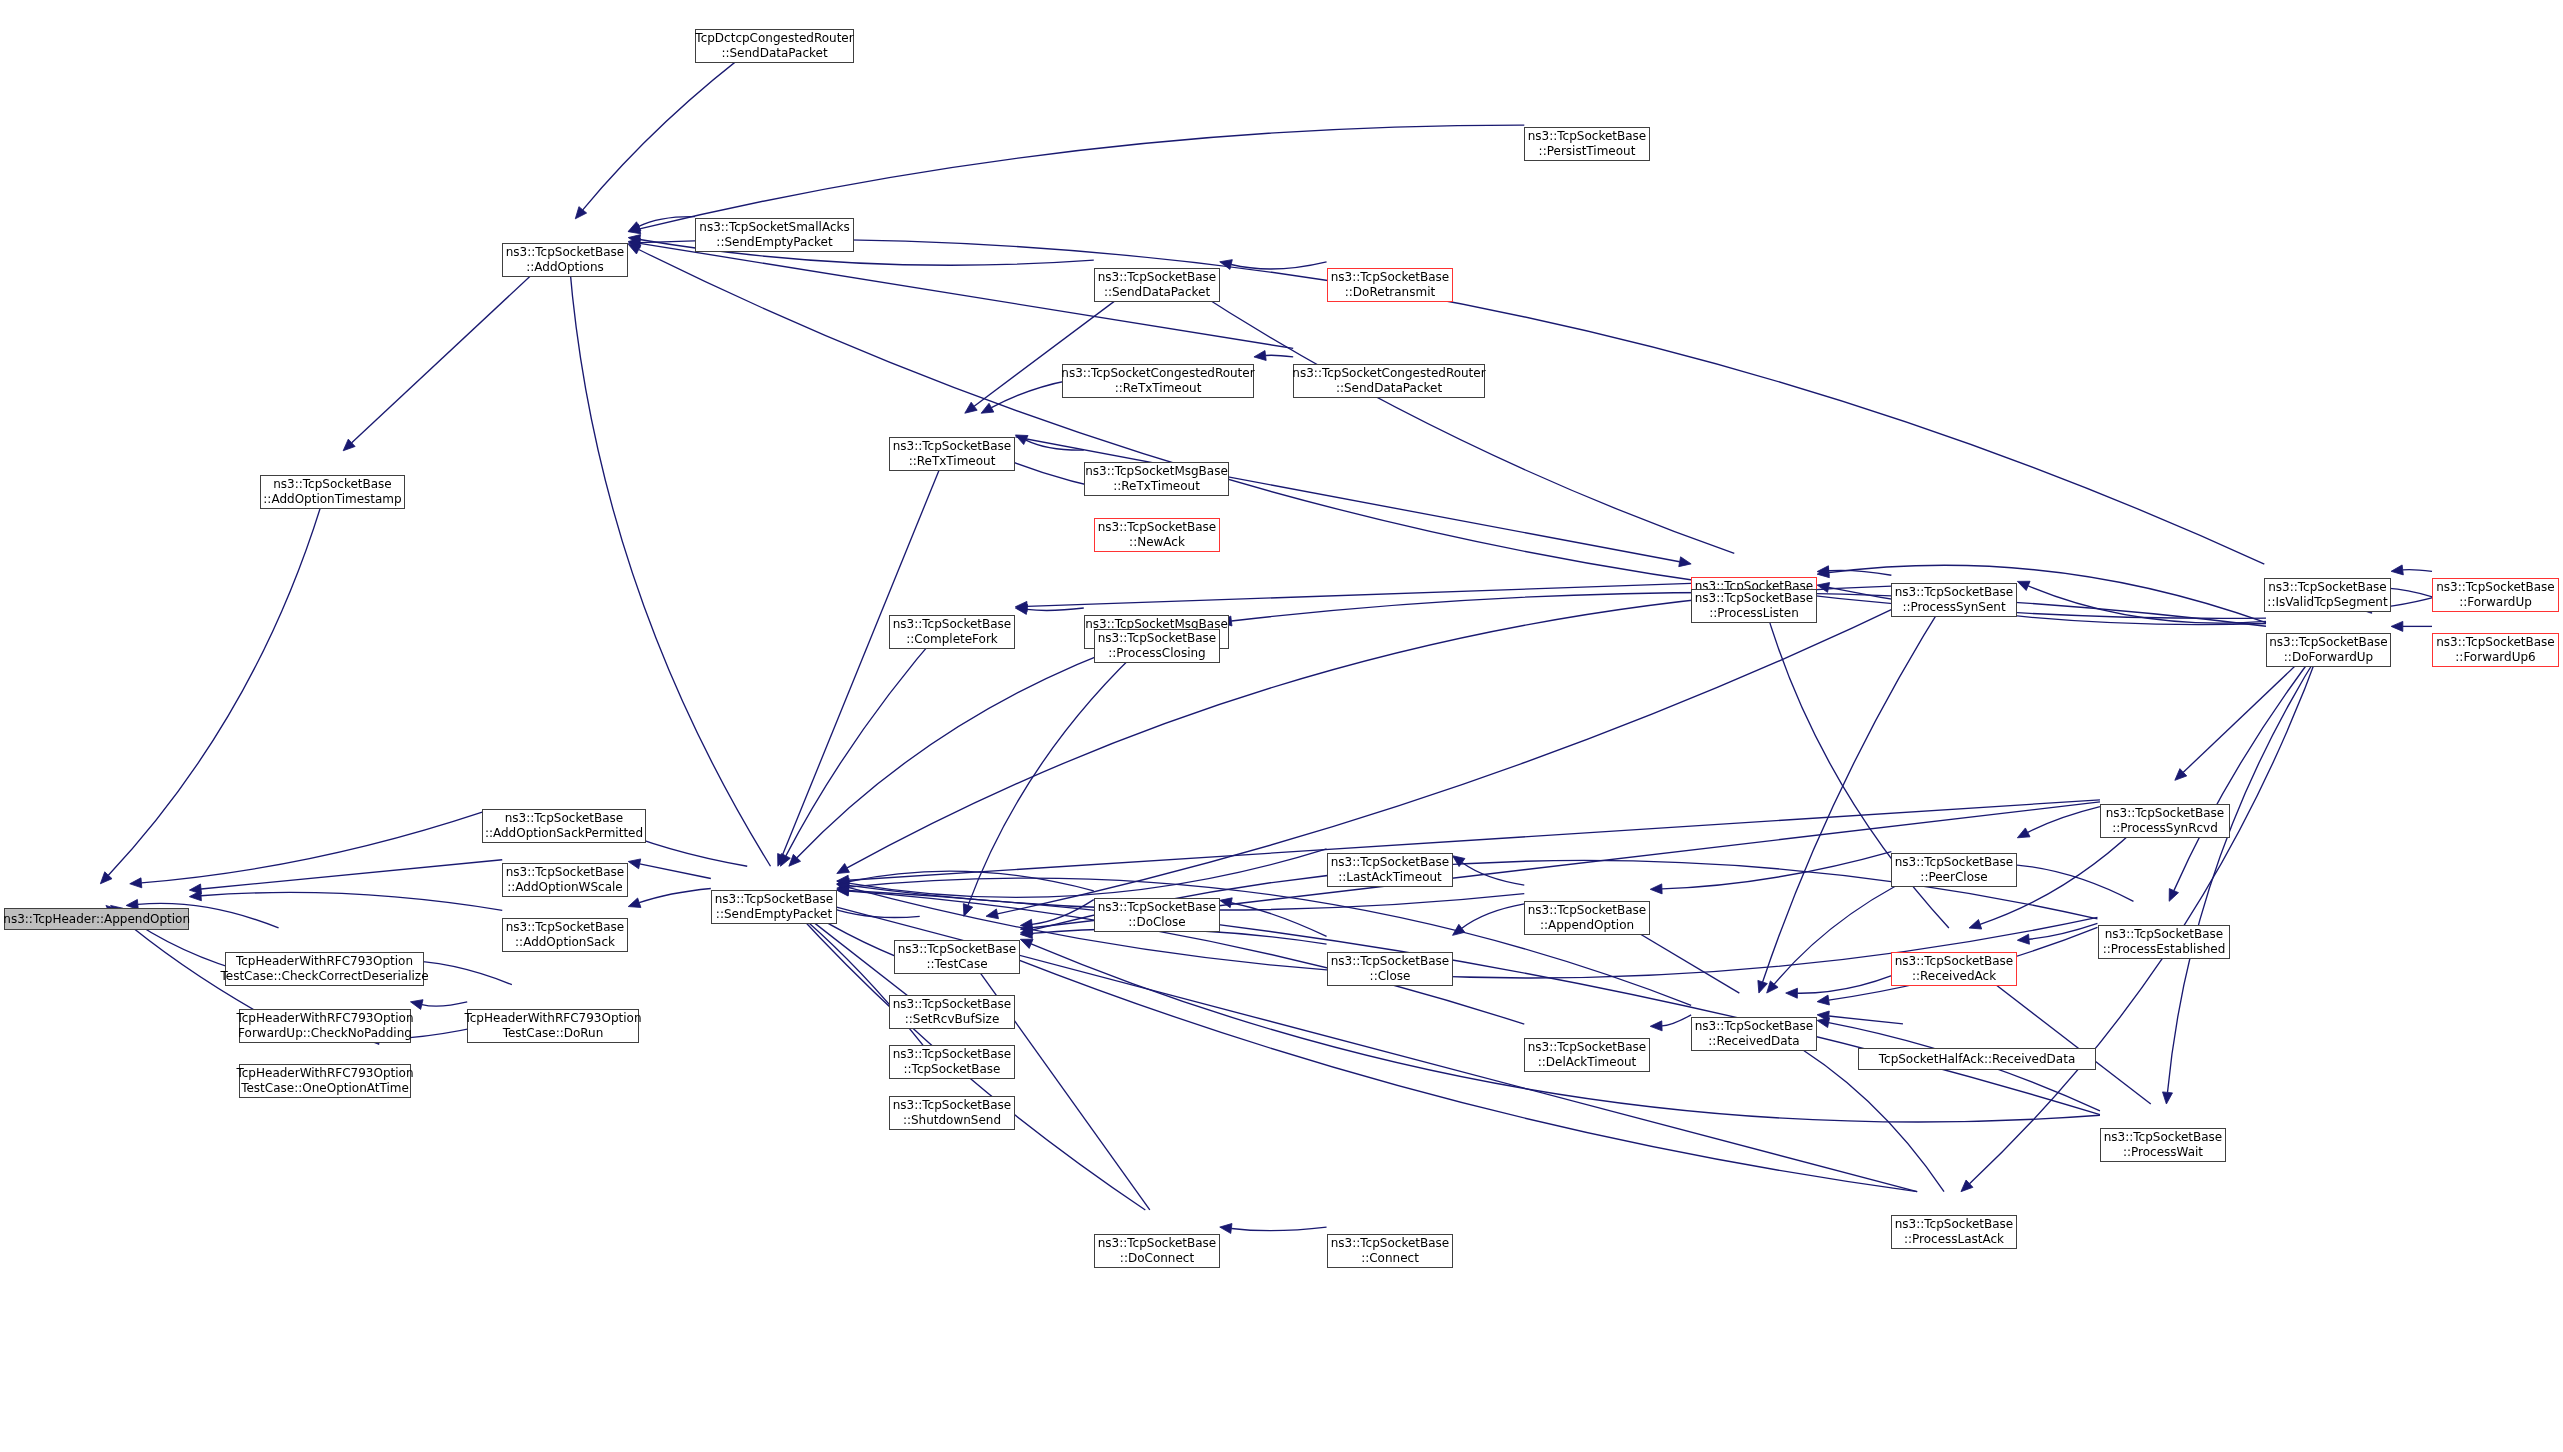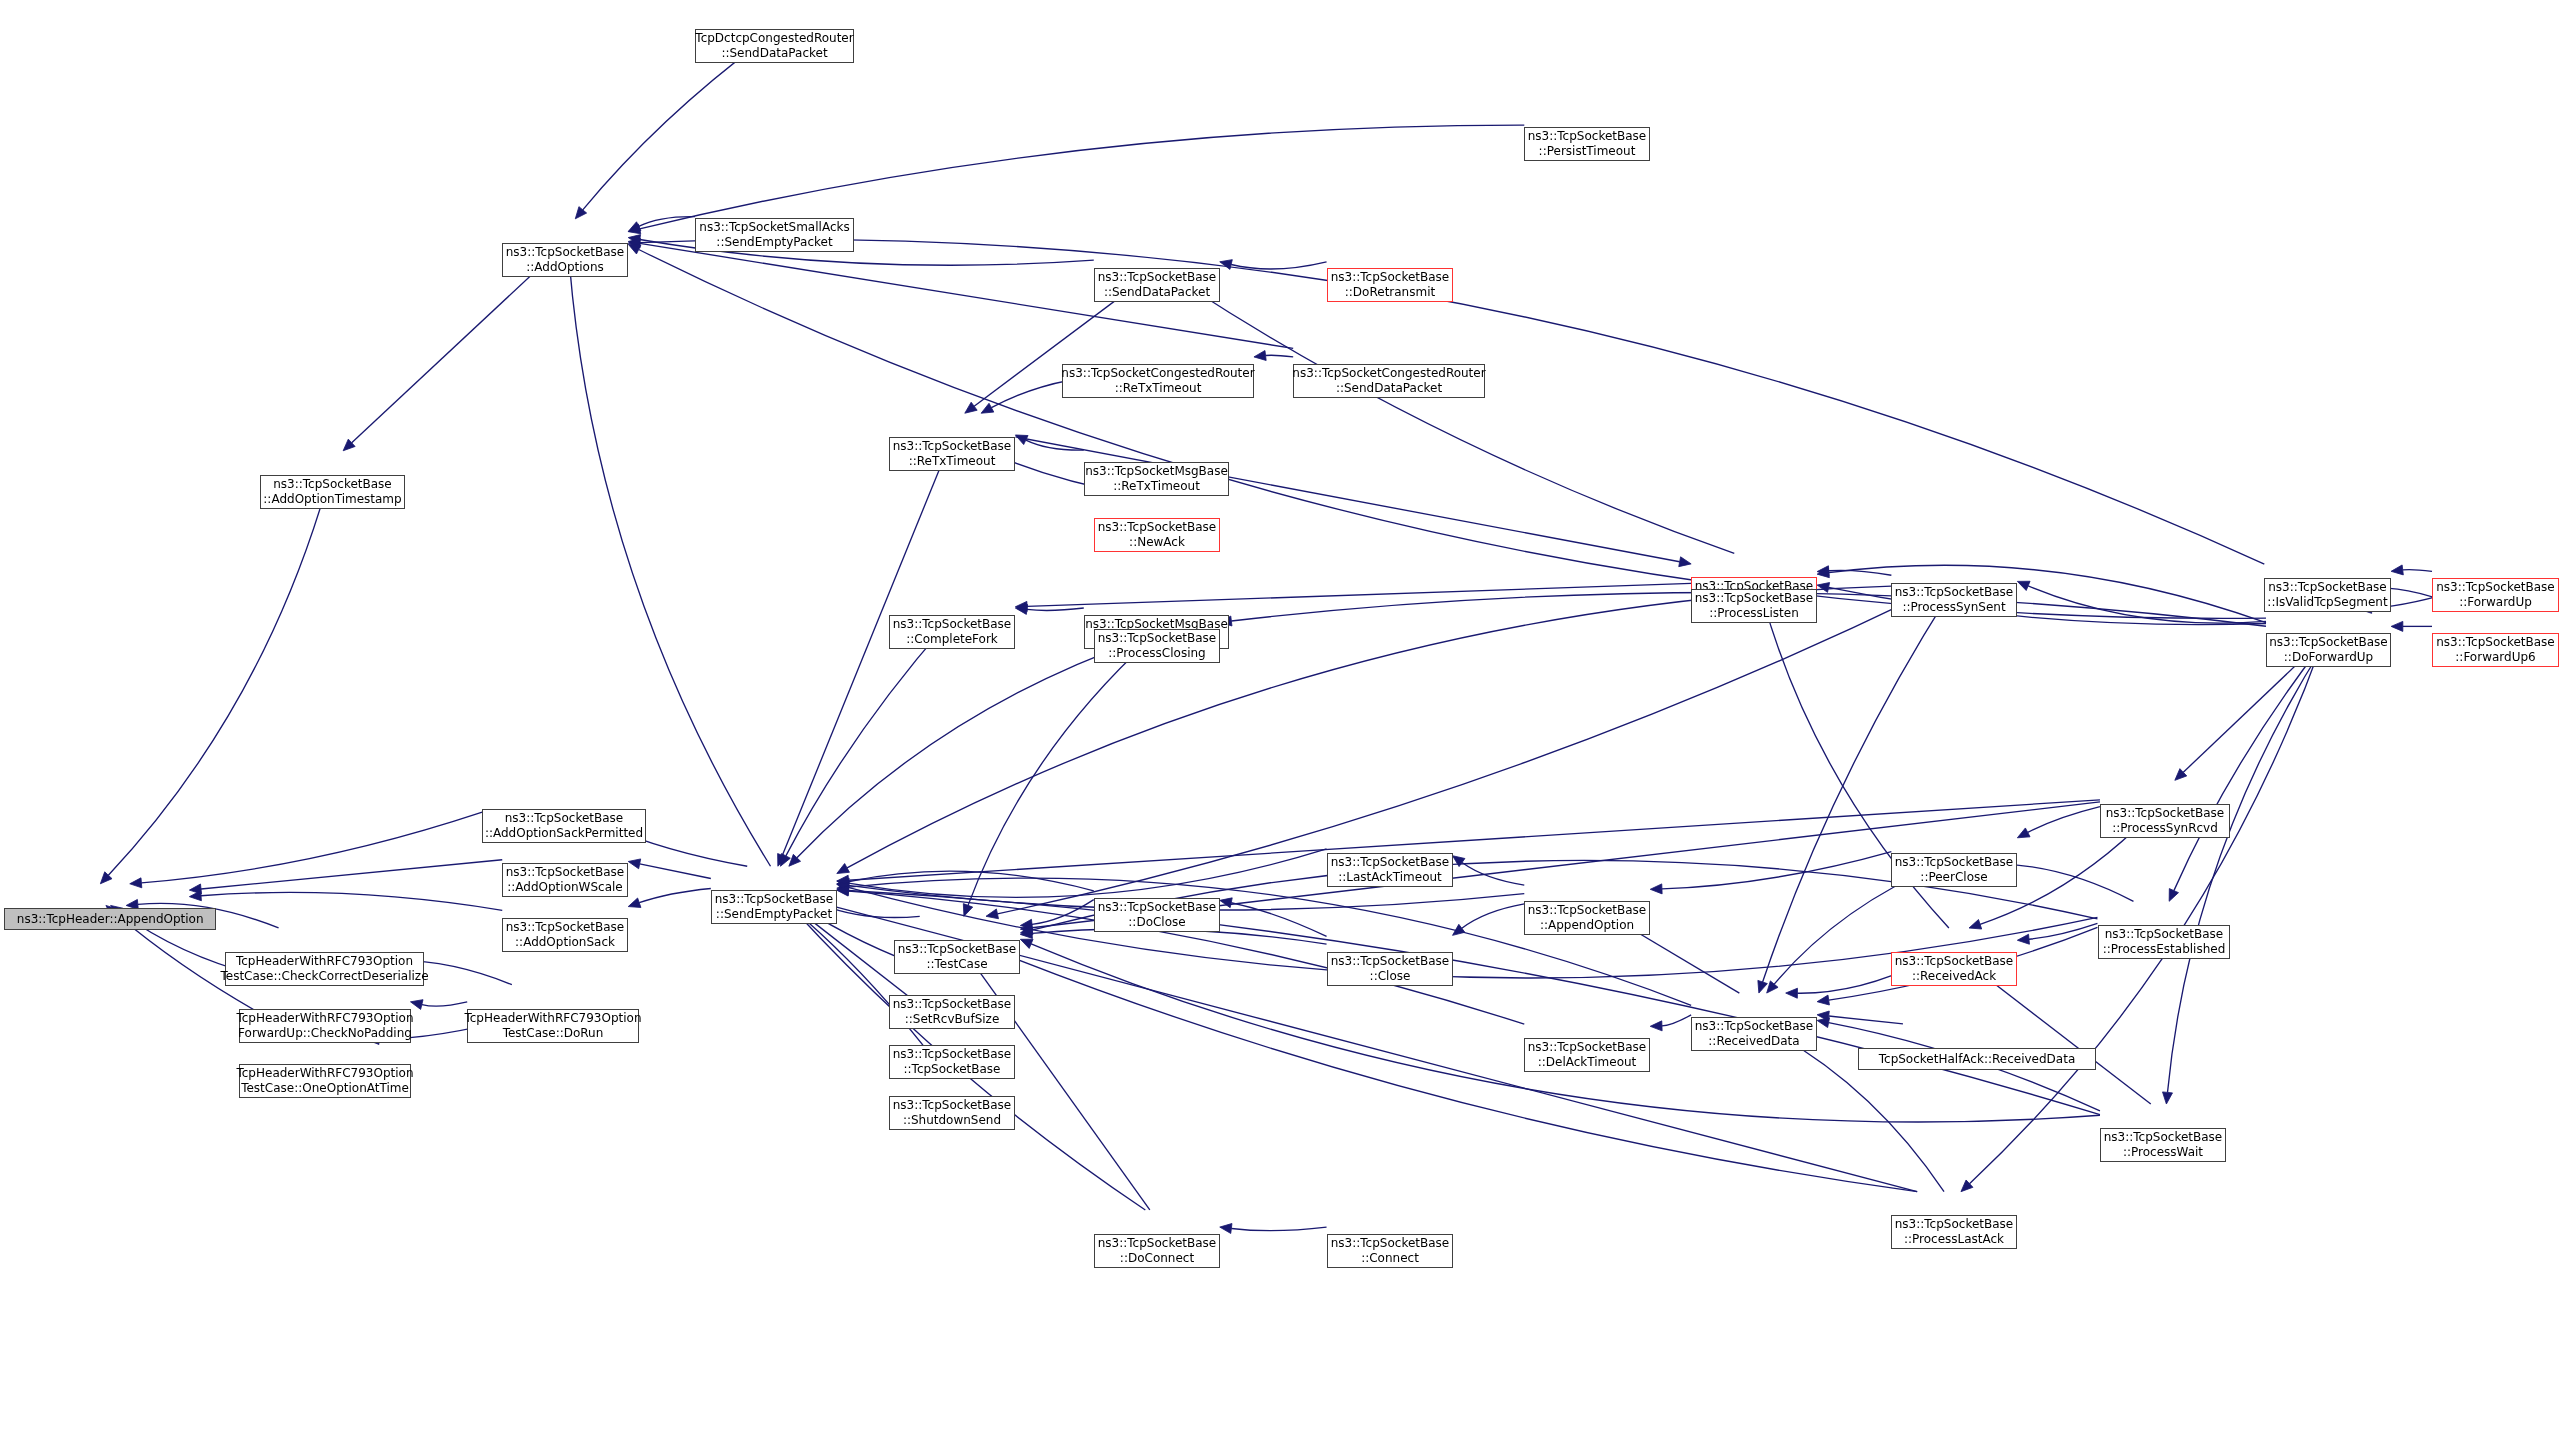--- a/index.html
+++ b/index.html
@@ -198,21 +198,21 @@
       <path d="M2517,1331.2042857142858 Q2354.0045142857143,1256.66 2191.7478401209323,1225.4408781765324" class="edge"></path>
       <polygon points="2178,1222.7957142857142 2192.881481788426,1219.5489466961328 2190.614198453439,1231.3328096569319" class="arrow"></polygon>
       <path d="M2330.0966386554624,1428 Q2246.14,1303.676806722689 2127.150760734113,1237.7824190516533" class="edge"></path>
       <polygon points="2114.9033613445376,1231 2130.0575117562503,1232.5335335989782 2124.244009711976,1243.0313045043283" class="arrow"></polygon>
       <path d="M2027,1216.1625 Q2004.141,1228.88 1991.9906180204432,1229.3250476548499" class="edge"></path>
       <polygon points="1978,1229.8375 1991.7709955868074,1223.3290685032314 1992.210240454079,1235.3210268064684" class="arrow"></polygon>
       <path d="M1590,1470.5 Q1526,1478.18 1475.9002757388168,1472.1680330886581" class="edge"></path>
       <polygon points="1462,1470.5 1476.6151470625275,1466.2107720577367 1475.1854044151062,1478.1252941195796" class="arrow"></polygon>
     </svg>
   <div id="nodes">
-      <div class="node root" style="left: 4.2px; top: 884px; width: 212px; height: 22px;">
+      <div class="node root" style="left: 4.2px; top: 884px; width: 185px; height: 22px;">
         <span>ns3::TcpHeader::AppendOption</span>
       </div>
       <div class="node" style="left: 695px; top: 5px; width: 159px; height: 34px;">
         <span>TcpDctcpCongestedRouter</span>
         <span>::SendDataPacket</span>
       </div>
       <div class="node" style="left: 502px; top: 219px; width: 126px; height: 34px;">
         <span>ns3::TcpSocketBase</span>
         <span>::AddOptions</span>
       </div>

